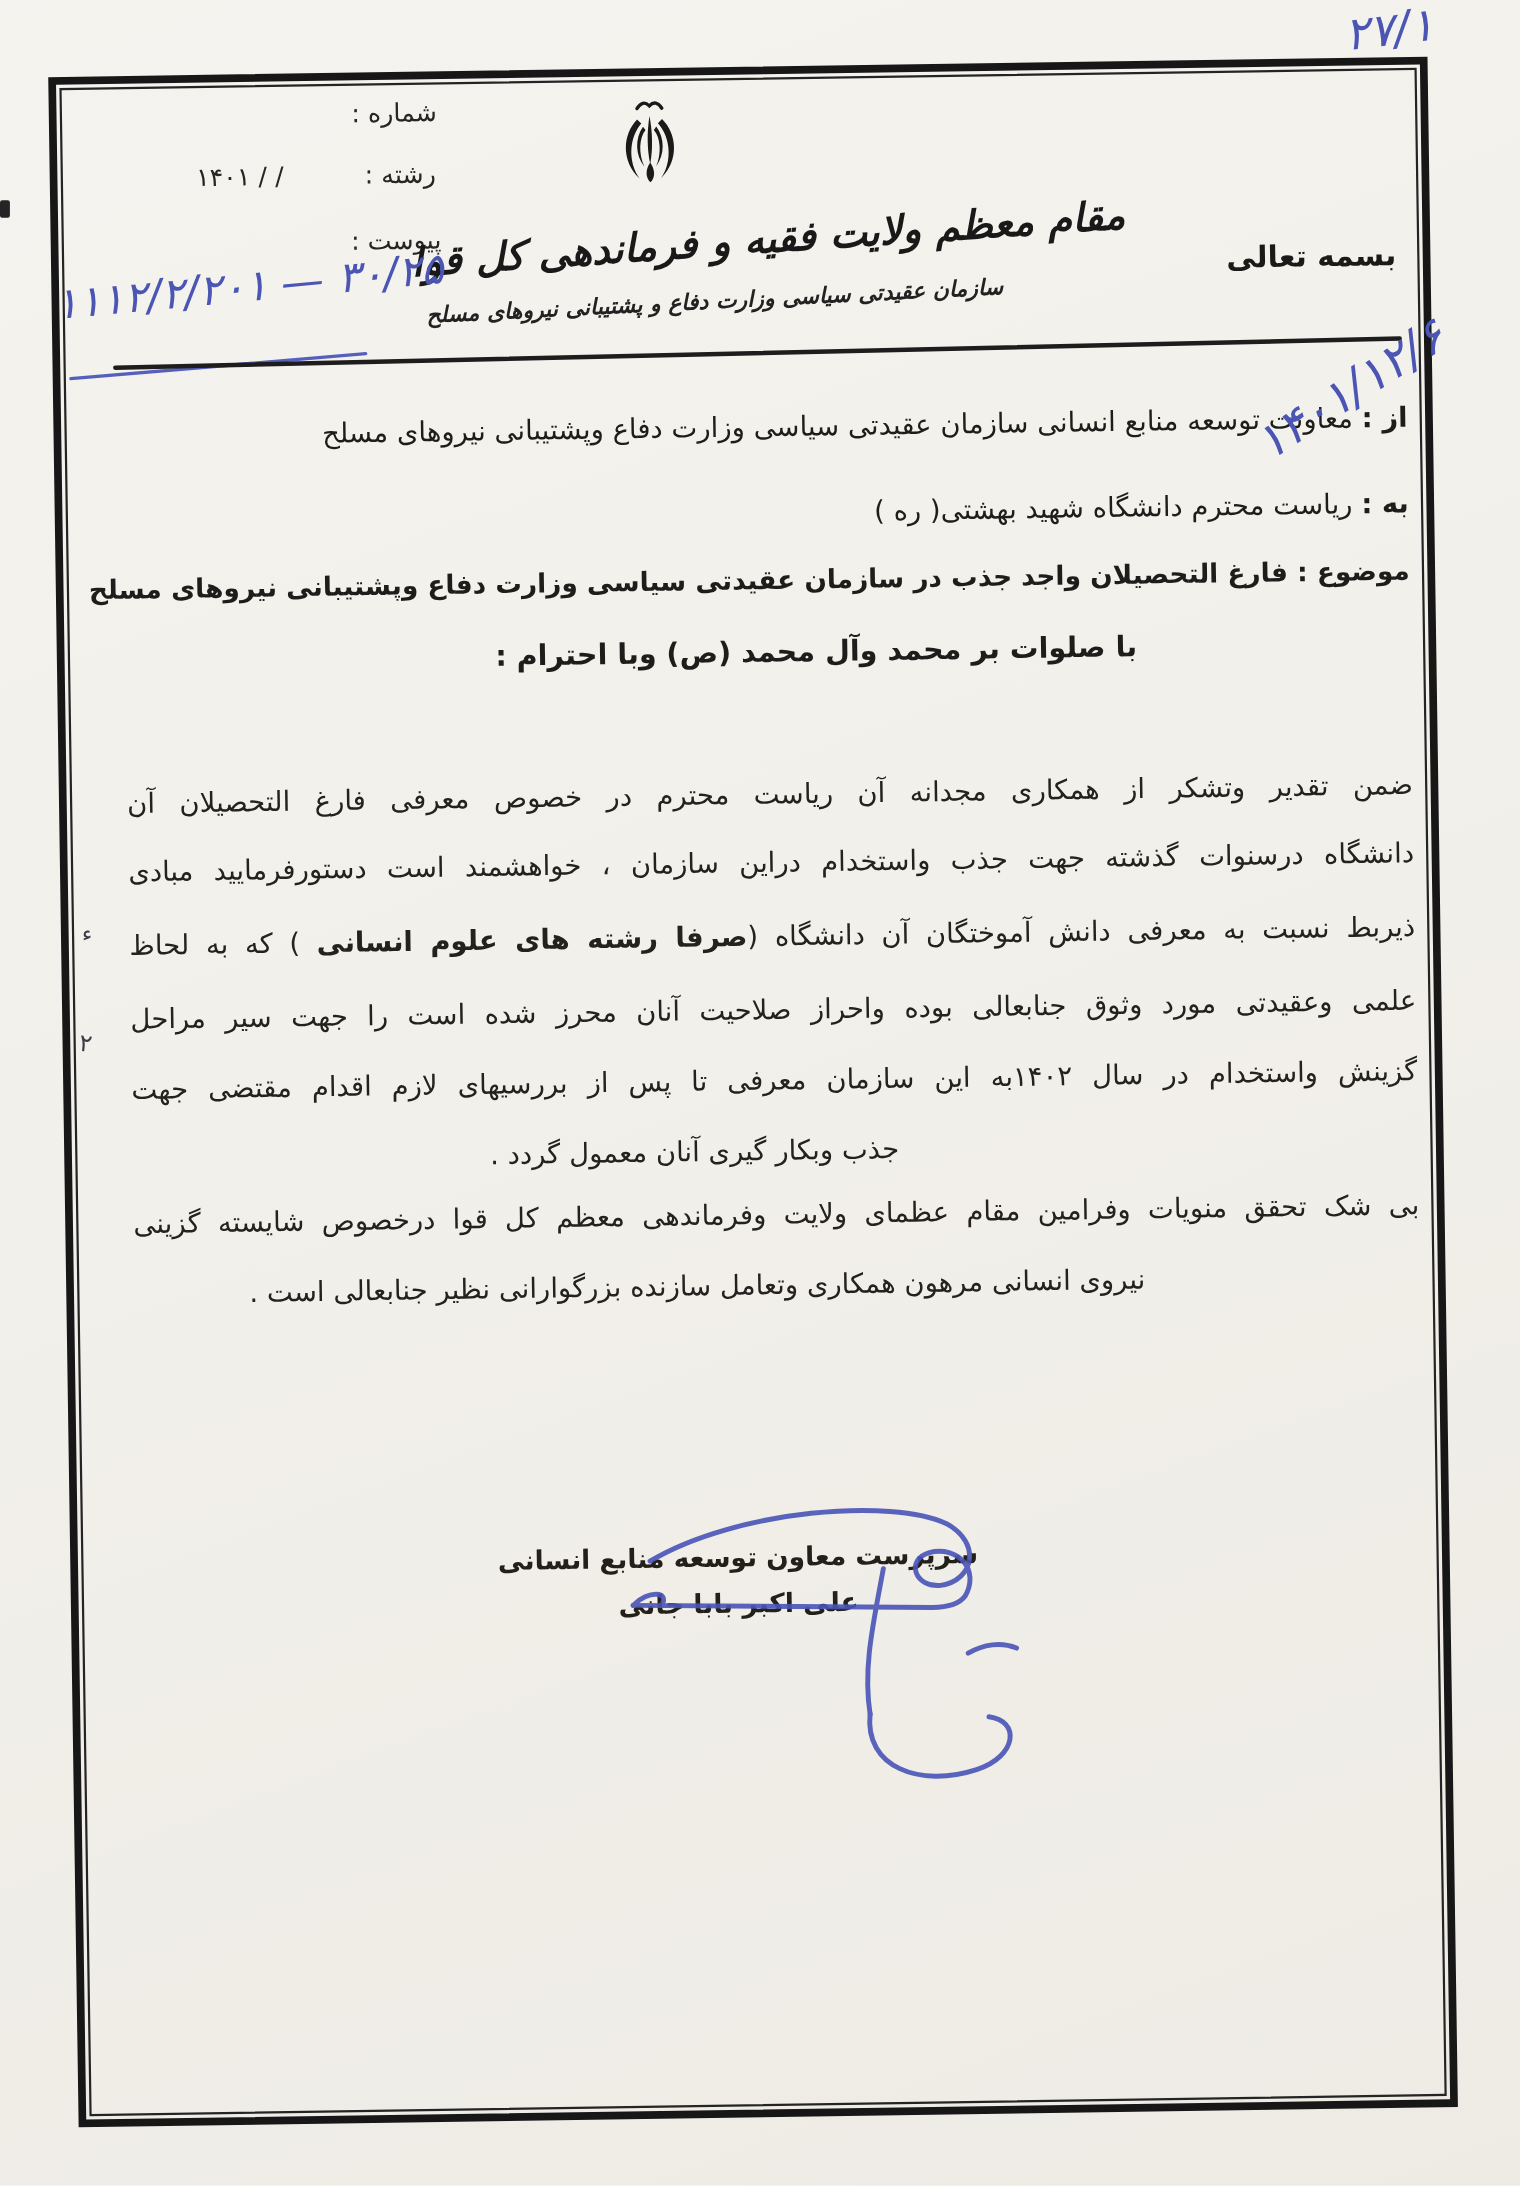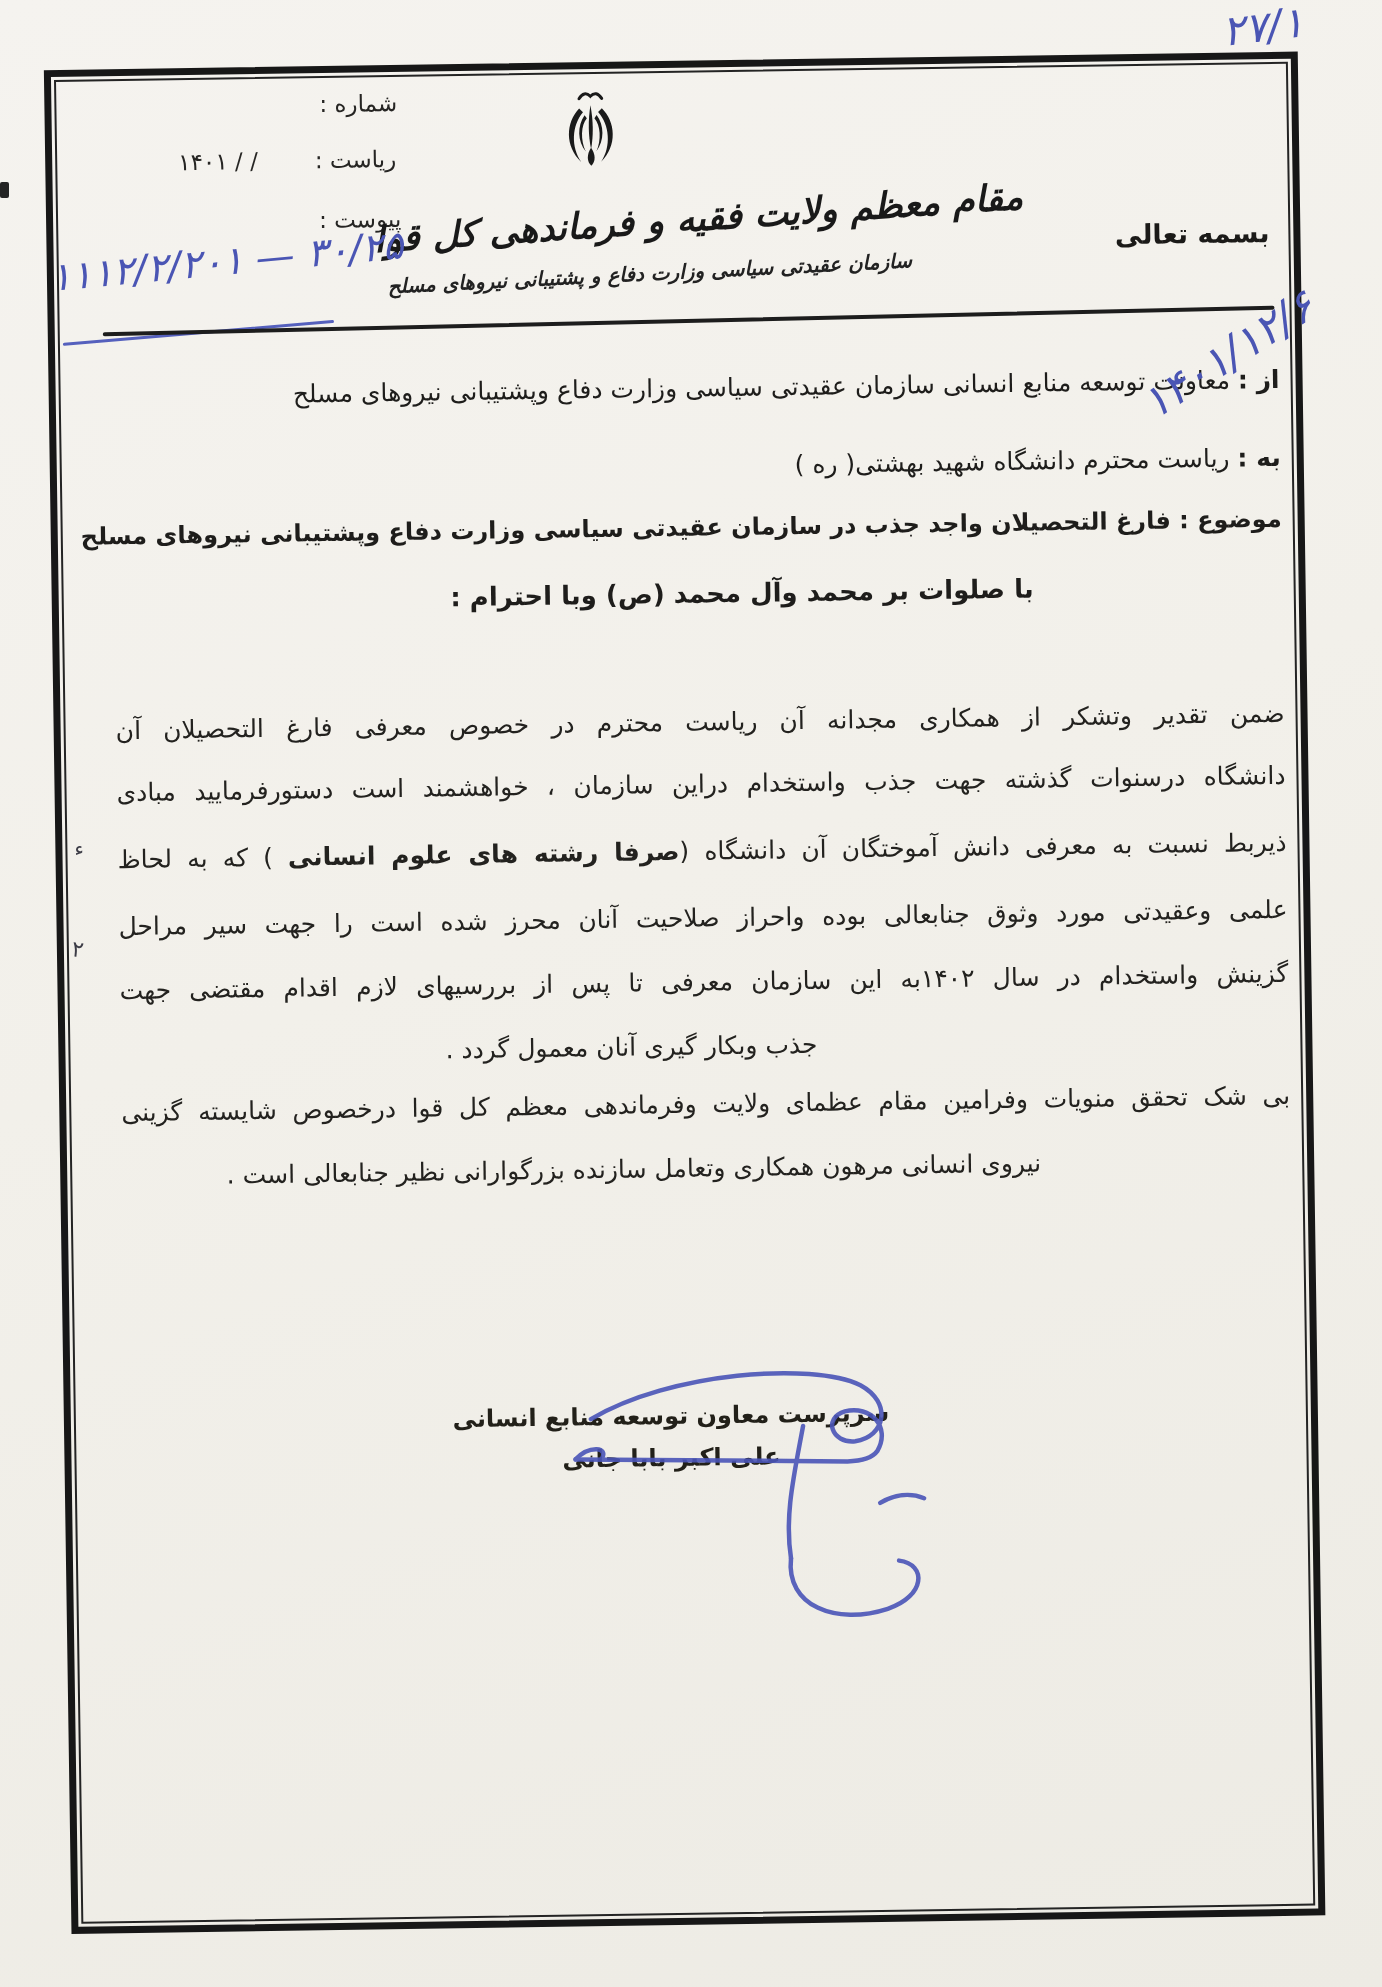--- a/index.html
+++ b/index.html
@@ -49,21 +49,21 @@
 <div class="abs pen hand" style="left:1146px;top:382px;font-size:44px;direction:ltr;transform:rotate(-33deg);transform-origin:0 50%;z-index:5;">۱۴۰۱/۱۲/۶</div>
 
 <div class="frame-rot">
   <div class="frame">
     <div class="frame-inner"></div>
     <div class="content">
 
       <div class="abs label rtl nowrap" style="left:268px;top:18px;">شماره :</div>
 
       <div class="abs rtl" style="left:126px;top:74px;width:218px;display:flex;justify-content:space-between;">
-        <span class="label">ریاست :</span>
+        <span class="label">رشته :</span>
         <span class="label">/ / ۱۴۰۱</span>
       </div>
 
       <div class="abs label rtl nowrap" style="left:266px;top:134px;">پیوست :</div>
 
       <div class="abs" style="left:505px;top:18px;width:68px;height:88px;">
         <svg viewBox="0 0 90 112" width="68" height="88">
           <path d="M30 13 q7 -11 15 -3 q8 -8 15 3" fill="none" stroke="#1a1a1a" stroke-width="4" stroke-linecap="round"></path>
           <path d="M45 22 C41.5 42 41.5 62 45 80 C48.5 62 48.5 42 45 22 Z" fill="#1a1a1a"></path>
           <path d="M45 78 C39 87 39 96 45 102 C51 96 51 87 45 78 Z" fill="#1a1a1a"></path>

